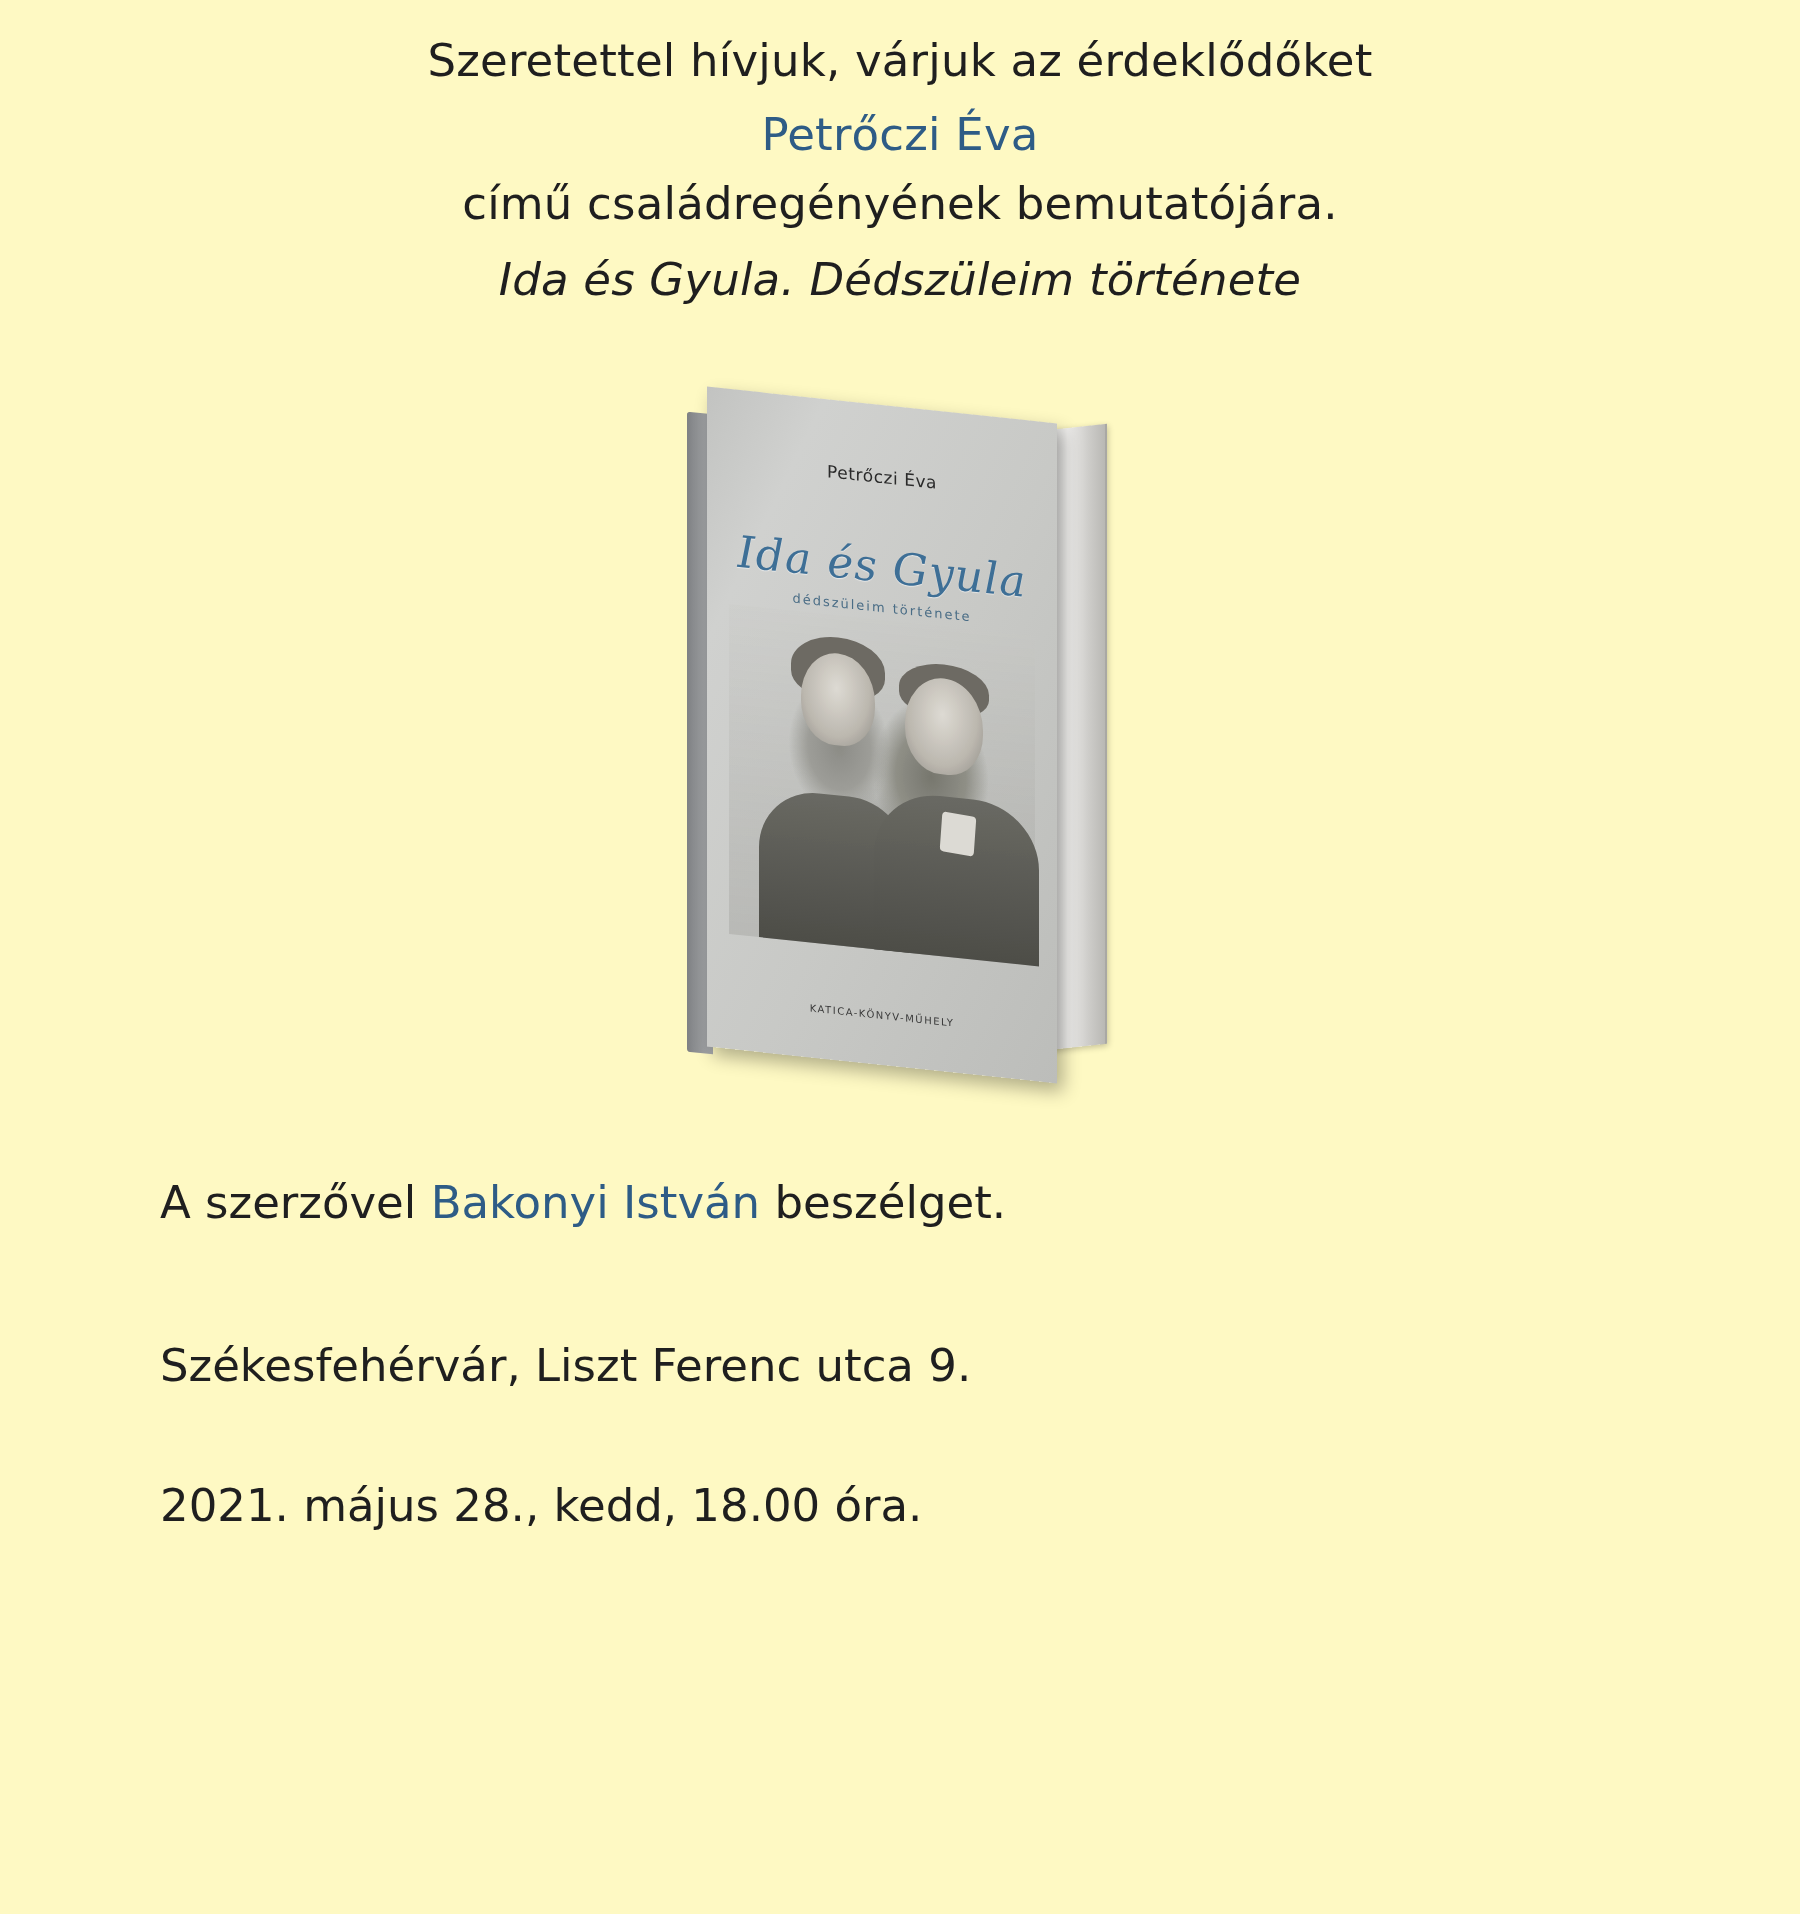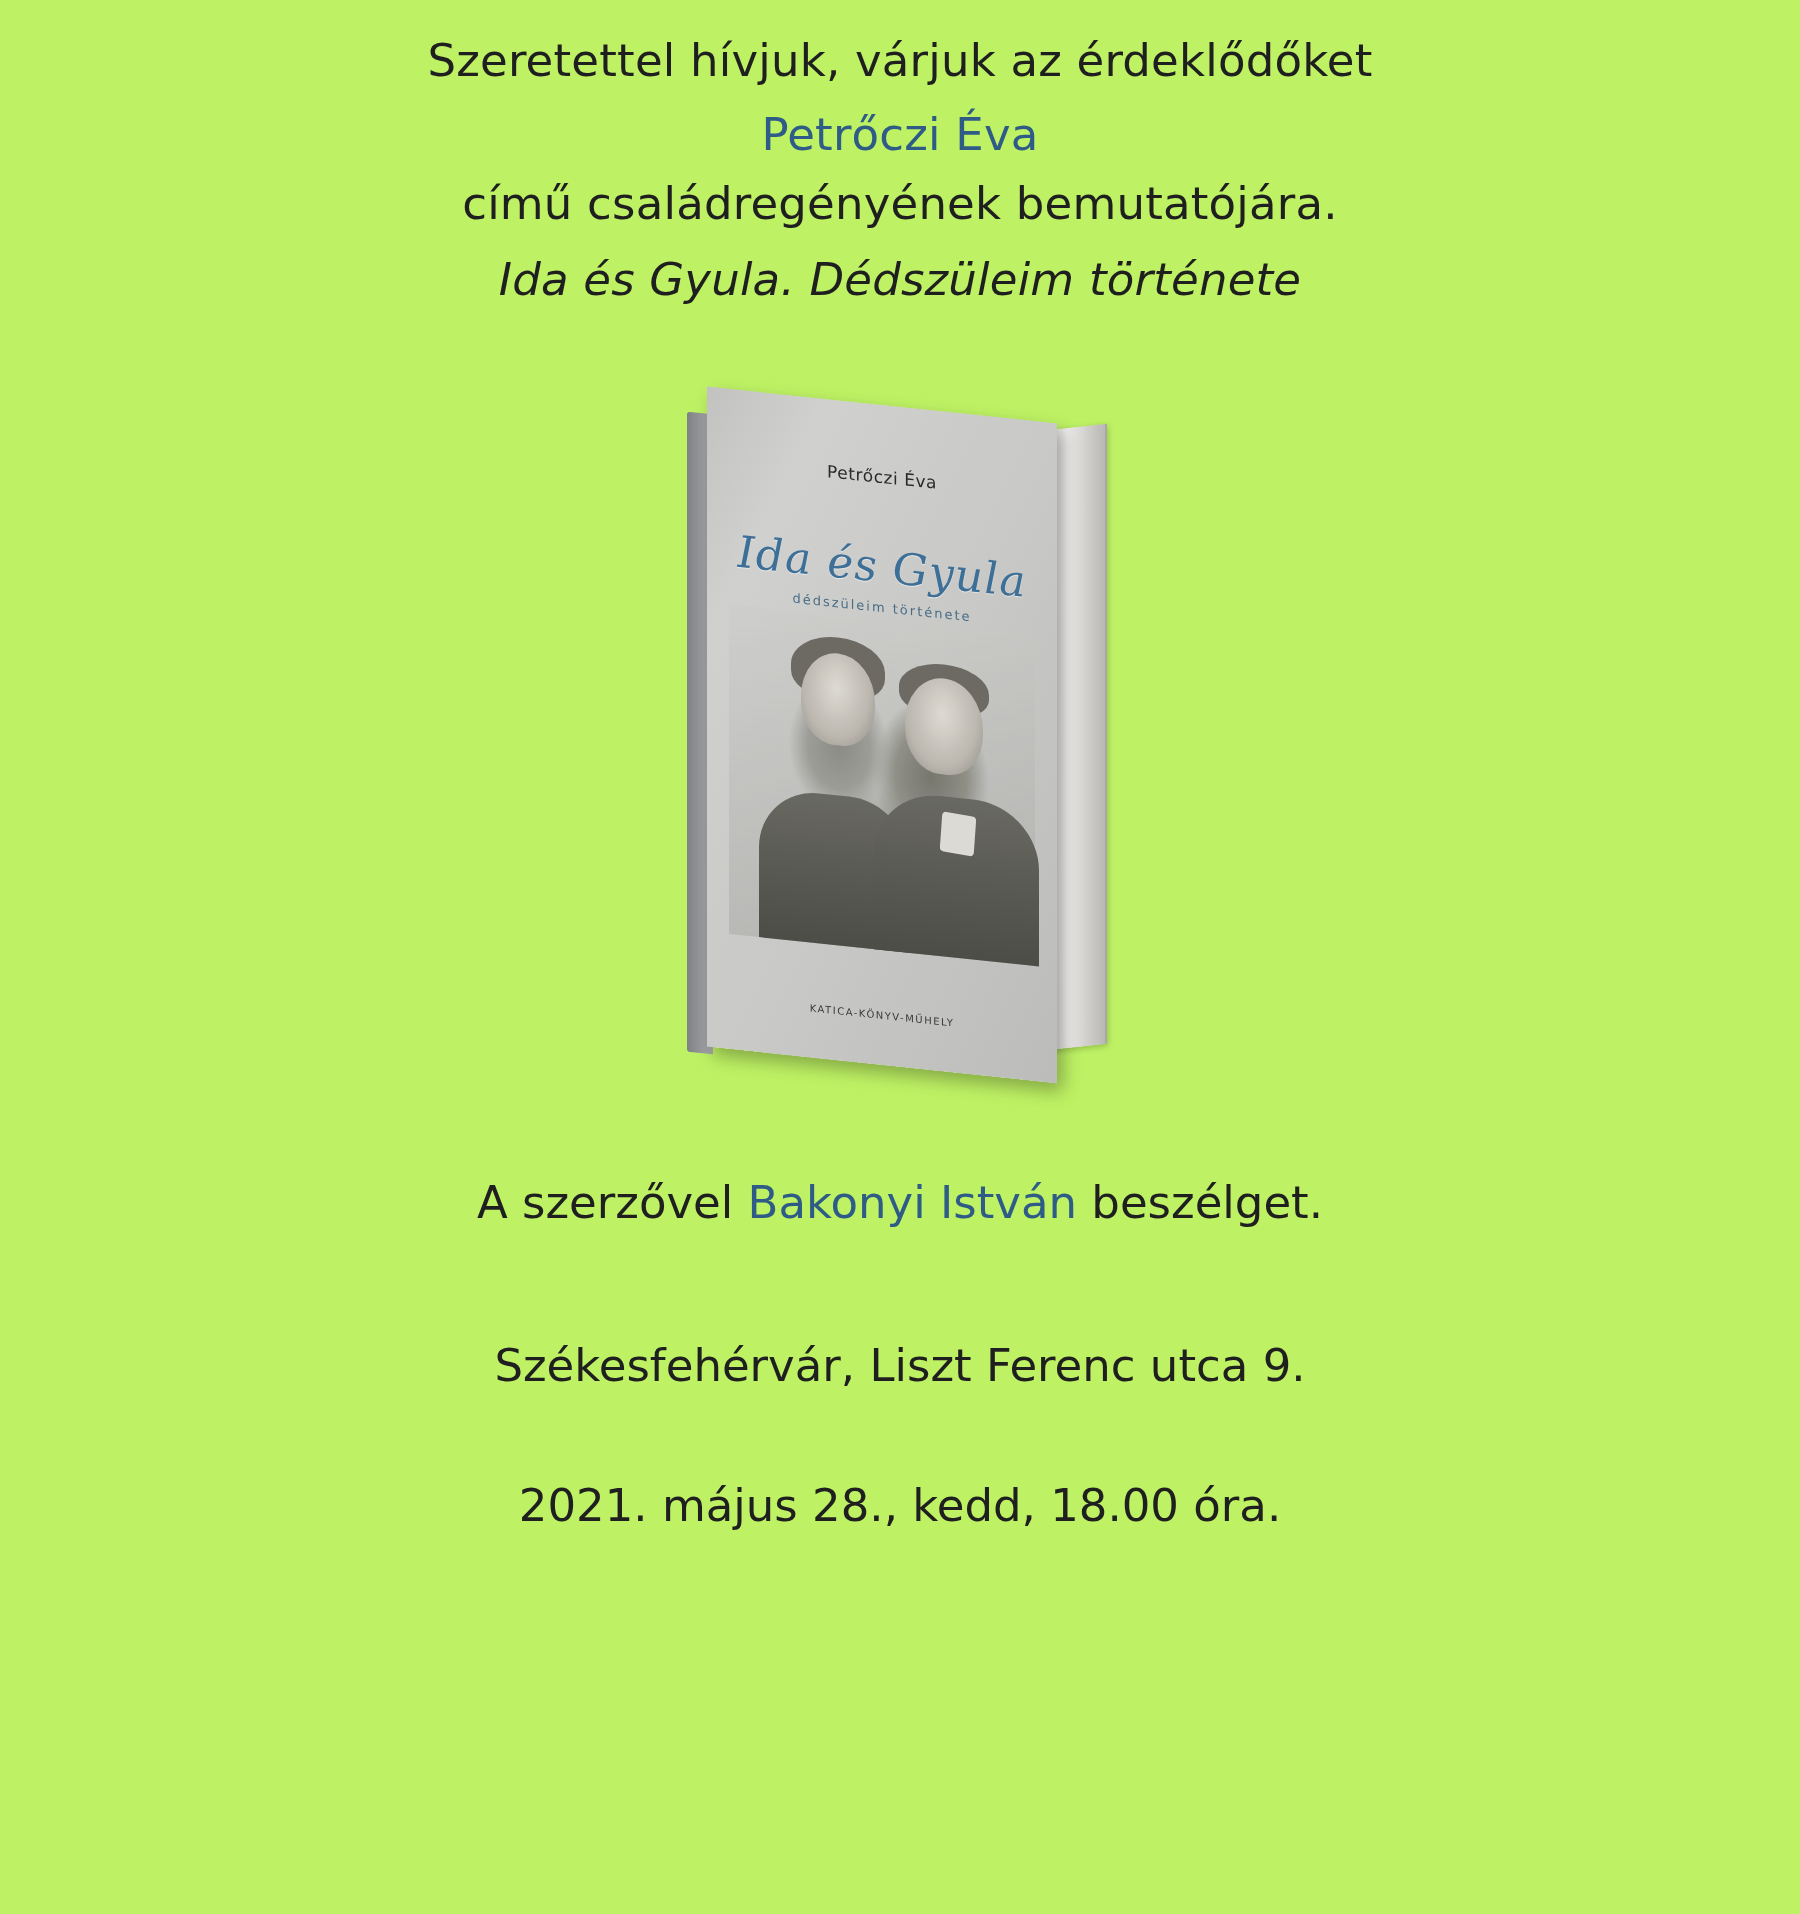--- a/index.html
+++ b/index.html
@@ -13,21 +13,21 @@
     font-family: "DejaVu Sans", "Liberation Sans", sans-serif;
     color: #1a1a1a;
     -webkit-font-smoothing: antialiased;
   }
   .page {
     width: 1800px;
     min-height: 1914px;
     position: relative;
     box-sizing: border-box;
     padding: 0;
-    background: #bef264;
+    background: #fef9c3;
   }
 
   
   .invite-block {
     width: 1480px;
     margin: 0 auto;
     padding-top: 28px;
     text-align: center;
   }
   .line {
@@ -176,21 +176,20 @@
     left: 0; right: 0;
     font-size: 10px;
     letter-spacing: 1.5px;
     color: #3a3a3a;
   }
 
   
   .info-block {
     width: 1480px;
     margin: 0 auto;
-    text-align: center;
     padding-top: 74px;
   }
   .info-line {
     font-size: 45px;
     line-height: 1.5;
     color: #1f1f1f;
     white-space: nowrap;
   }
   .gap-lg { height: 96px; }
   .gap-md { height: 72px; }

